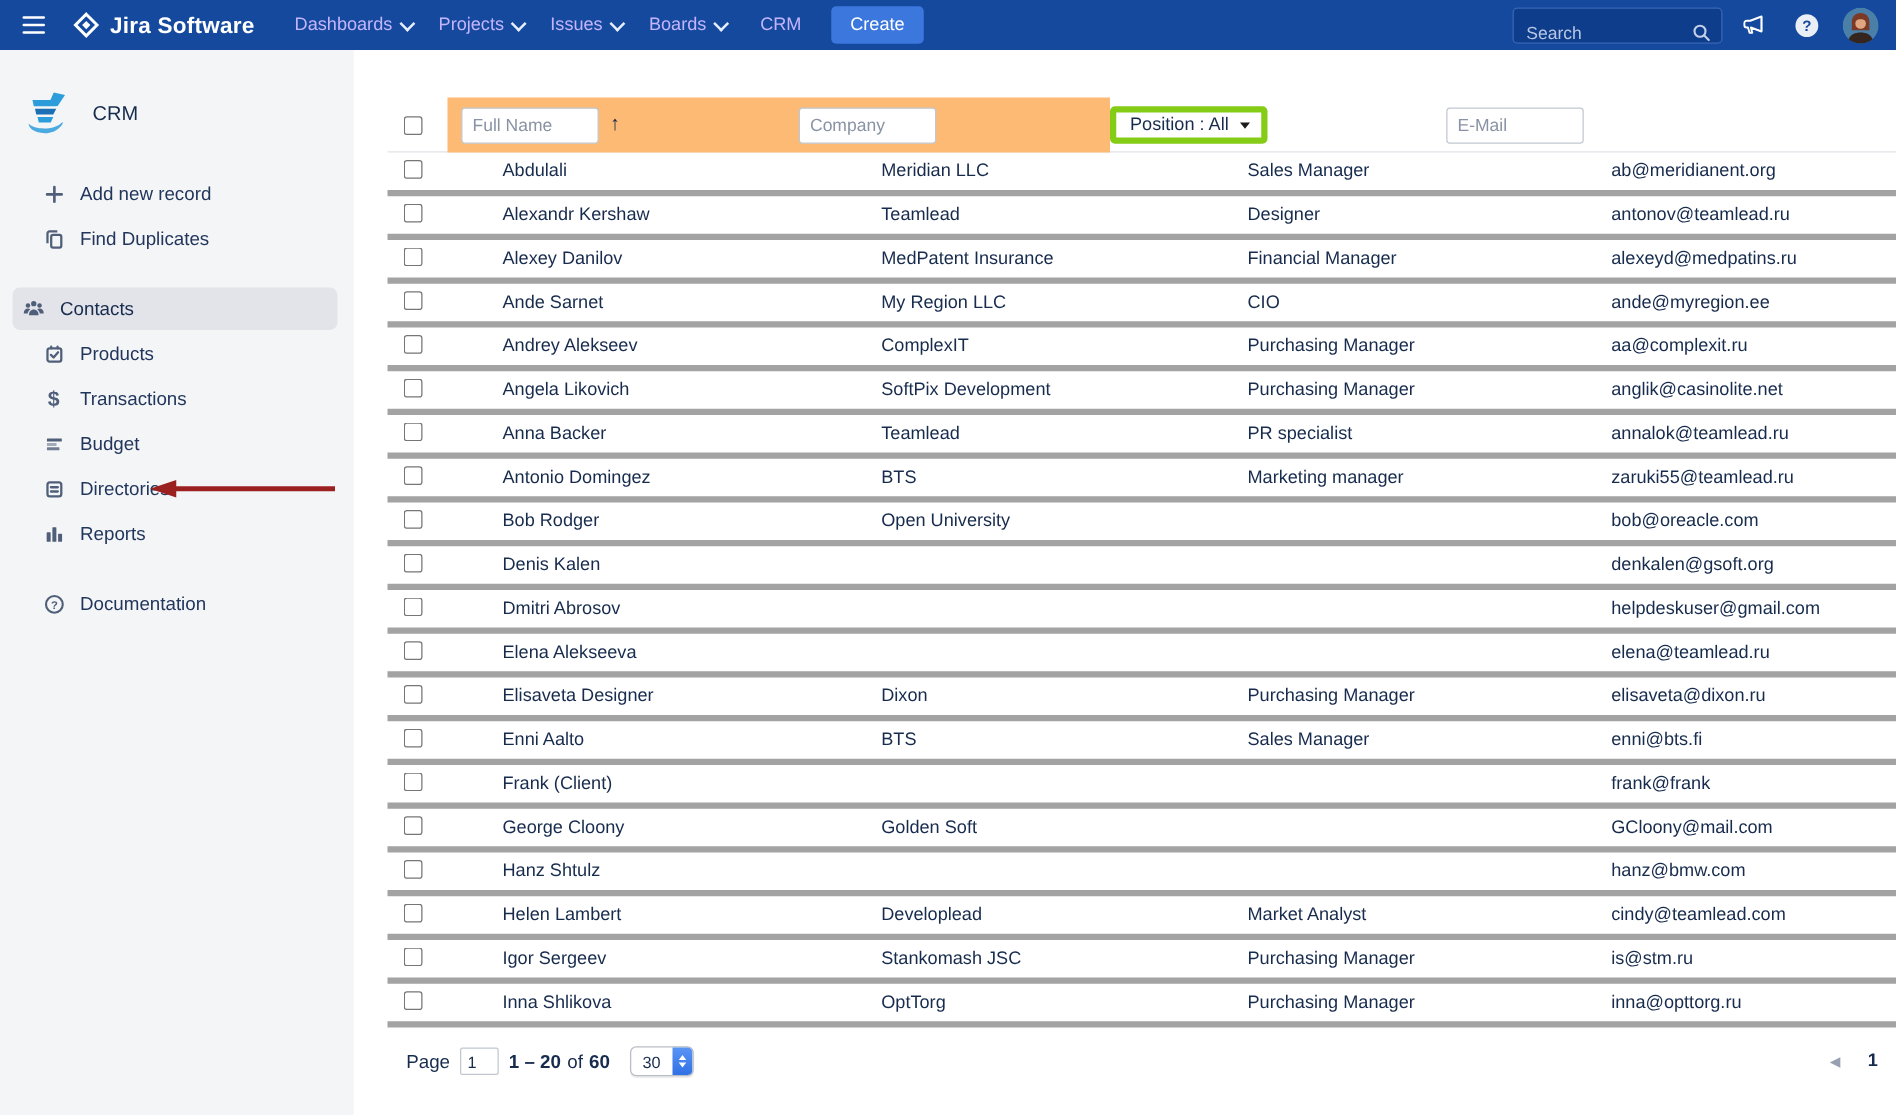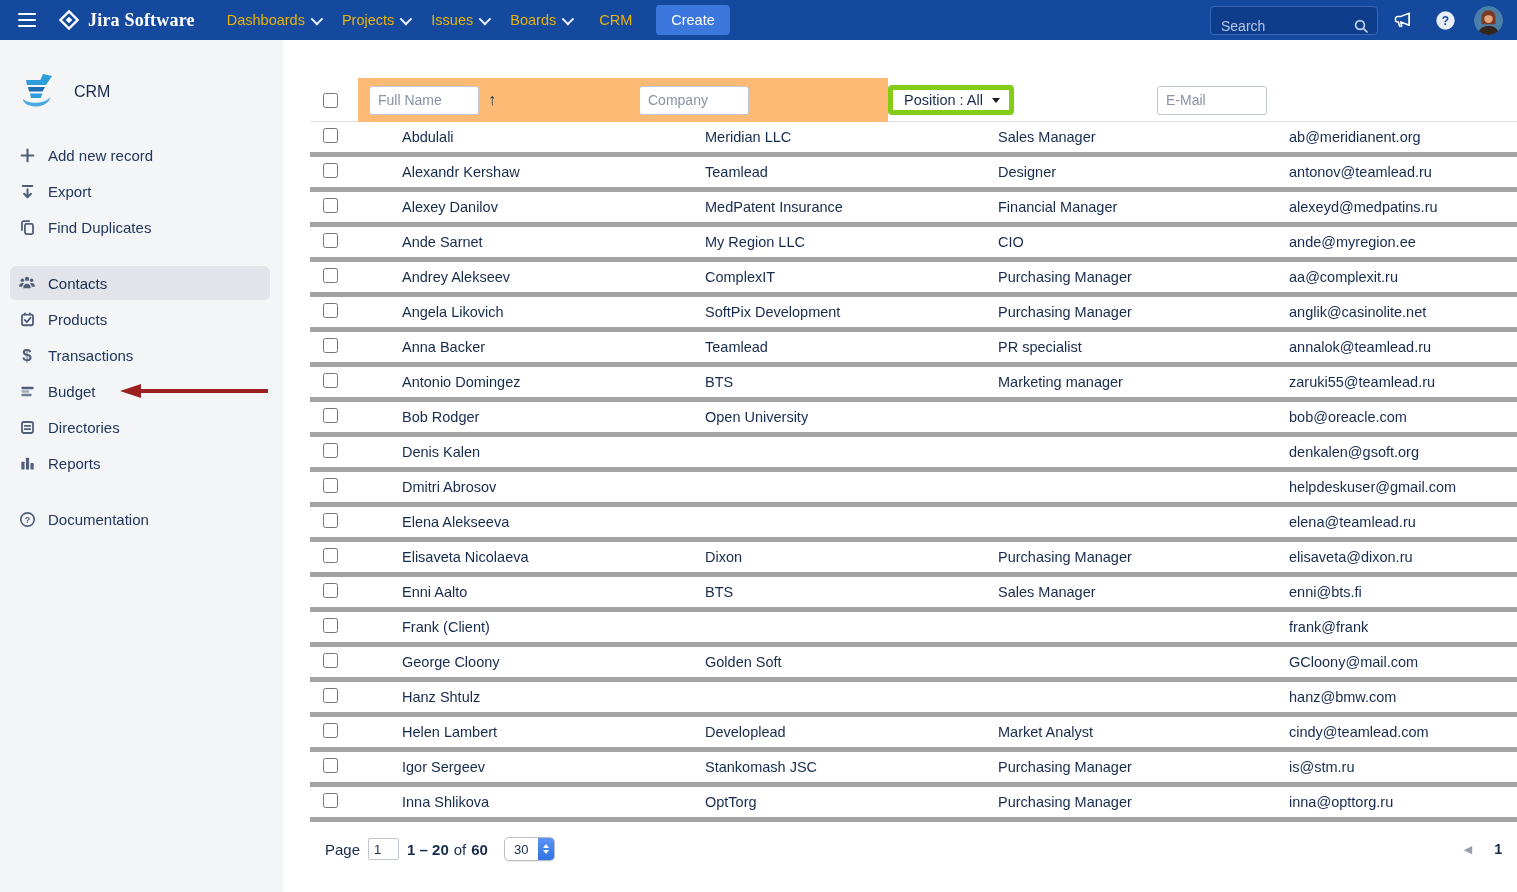--- a/index.html
+++ b/index.html
@@ -6,22 +6,22 @@
   html,body { width:1517px; height:892px; overflow:hidden; background:#fff;
     font-family:"Liberation Sans", sans-serif; color:#172B4D; }
 
   
   .navbar { height:40px; background:#14499E; display:flex; align-items:center;
     padding:0 14px 0 16px; gap:8px; }
   .nav-burger { width:22px; height:16px; display:flex; flex-direction:column;
     justify-content:space-between; cursor:pointer; padding:1px 2px; }
   .nav-burger span { height:2px; background:#fff; border-radius:1px; }
   .brand { display:flex; align-items:center; gap:8px; margin:0 14px 0 12px; }
-  .brand-text { color:#fff; font-size:18px; font-weight:600; letter-spacing:.2px; white-space:nowrap;font-family:Liberation Serif, serif; }
-  .nav-item { color:#eab308; font-size:14.5px; font-weight:500; padding:6px 10px;
+  .brand-text { color:#fff; font-size:18px; font-weight:600; letter-spacing:.2px; white-space:nowrap; }
+  .nav-item { color:#c4b5fd; font-size:14.5px; font-weight:500; padding:6px 10px;
     display:flex; align-items:center; gap:6px; cursor:pointer; white-space:nowrap; border-radius:3px; }
   .chev { width:9px; height:9px; border:solid #E8EEFB; border-width:0 2px 2px 0;
     transform:rotate(45deg) translateY(-2px); display:inline-block; }
   .create-btn { background:#3B77DD; color:#fff; font-size:14.5px; font-weight:500;
     border:none; border-radius:4px; padding:7px 15px; margin-left:6px; cursor:pointer; }
   .nav-spacer { flex:1; }
   .search-box { background:#0E3D8C; border:1px solid #3A66B5; border-radius:4px;
     height:29px; width:168px; display:flex; align-items:center; padding:12px 8px 0 10px; }
   .search-box input { background:transparent; border:none; outline:none; color:#fff;
     font-size:14px; width:100%; font-family:"Liberation Sans",sans-serif; }
@@ -31,21 +31,21 @@
 
   
   .shell { display:flex; height:852px; }
   .sidebar { width:283px; background:#F4F5F7; padding:24px 0 0 0; position:relative; flex:none; }
   .content { flex:1; padding:38px 38px 0 27px; }
 
   
   .crm-logo-row { display:flex; align-items:center; gap:14px; padding:8px 18px 26px 18px; }
   .crm-title { font-size:16px; font-weight:500; color:#172B4D; }
   .side-group { margin-bottom:22px; }
-  .side-item { display:flex; align-items:center; gap:12px; padding:7px 18px; margin:0 0 2px 0;
+  .side-item { display:flex; align-items:center; gap:12px; padding:7px 34px; margin:0 0 2px 0;
     font-size:15px; color:#22365C; cursor:pointer; height:34px; }
   .side-item .sicon { width:18px; height:18px; display:flex; align-items:center; justify-content:center; flex:none; }
   .side-item.active { background:#E2E4EA; border-radius:6px; margin:0 13px 2px 10px; padding:7px 8px; font-weight:500; }
   .side-item.active .slabel { color:#172B4D; }
   .dollar { font-size:17px; font-weight:700; color:#505F79; line-height:1; }
   .red-arrow { position:absolute; left:140px; top:349px; width:128px; height:3.5px;
     background:#9B2020; pointer-events:none; }
   .red-arrow::before { content:""; position:absolute; left:-20px; top:-5.5px;
     border-top:7.5px solid transparent; border-bottom:7.5px solid transparent;
     border-right:21px solid #9B2020; }
@@ -183,28 +183,20 @@
           <div class="side-item">
             <span class="sicon">
               <svg width="17" height="17" viewBox="0 0 16 16" stroke="#505F79" stroke-width="2" stroke-linecap="round">
                 <path d="M8 2.5v11M2.5 8h11"></path>
               </svg>
             </span>
             <span class="slabel">Add new record</span>
           </div>
           <div class="side-item">
             <span class="sicon">
-              <svg width="17" height="17" viewBox="0 0 16 16" fill="none" stroke="#505F79" stroke-width="1.9" stroke-linecap="round" stroke-linejoin="round">
-                <path d="M3.5 2.8h9M8 6v7.2M4.8 10.2 8 13.4l3.2-3.2"></path>
-              </svg>
-            </span>
-            <span class="slabel">Export</span>
-          </div>
-          <div class="side-item">
-            <span class="sicon">
               <svg width="17" height="17" viewBox="0 0 16 16" fill="none" stroke="#505F79" stroke-width="1.7" stroke-linejoin="round">
                 <rect x="5.6" y="4.6" width="7.6" height="9.6" rx="1.4"></rect>
                 <path d="M2.8 11V3.6A1.6 1.6 0 0 1 4.4 2h5.8"></path>
               </svg>
             </span>
             <span class="slabel">Find Duplicates</span>
           </div>
         </div>
         <div class="side-group">
           <div class="side-item active">
@@ -470,21 +462,21 @@
           <div class="gear-cell">
             <span class="gear-btn">
               <svg width="17" height="17" viewBox="0 0 24 24" fill="#2160DB">
                 <path d="M19.14 12.94c.04-.3.06-.61.06-.94 0-.32-.02-.64-.07-.94l2.03-1.58c.18-.14.23-.41.12-.61l-1.92-3.32c-.12-.22-.37-.29-.59-.22l-2.39.96c-.5-.38-1.03-.7-1.62-.94l-.36-2.54c-.04-.24-.24-.41-.48-.41h-3.84c-.24 0-.43.17-.47.41l-.36 2.54c-.59.24-1.13.57-1.62.94l-2.39-.96c-.22-.08-.47 0-.59.22L2.74 8.87c-.12.21-.08.47.12.61l2.03 1.58c-.05.3-.09.63-.09.94s.02.64.07.94l-2.03 1.58c-.18.14-.23.41-.12.61l1.92 3.32c.12.22.37.29.59.22l2.39-.96c.5.38 1.03.7 1.62.94l.36 2.54c.05.24.24.41.48.41h3.84c.24 0 .44-.17.47-.41l.36-2.54c.59-.24 1.13-.56 1.62-.94l2.39.96c.22.08.47 0 .59-.22l1.92-3.32c.12-.22.07-.47-.12-.61l-2.01-1.58zM12 15.6A3.6 3.6 0 1 1 12 8.4a3.6 3.6 0 0 1 0 7.2z"></path>
               </svg>
             </span>
           </div>
         </div>
         <div class="grid trow">
           <div><input type="checkbox" class="cb" style=""></div>
-          <div class="cell">Elisaveta Nicolaeva</div>
+          <div class="cell">Elisaveta Designer</div>
           <div class="cell">Dixon</div>
           <div class="cell">Purchasing Manager</div>
           <div class="cell">elisaveta@dixon.ru</div>
           <div class="gear-cell">
             <span class="gear-btn">
               <svg width="17" height="17" viewBox="0 0 24 24" fill="#2160DB">
                 <path d="M19.14 12.94c.04-.3.06-.61.06-.94 0-.32-.02-.64-.07-.94l2.03-1.58c.18-.14.23-.41.12-.61l-1.92-3.32c-.12-.22-.37-.29-.59-.22l-2.39.96c-.5-.38-1.03-.7-1.62-.94l-.36-2.54c-.04-.24-.24-.41-.48-.41h-3.84c-.24 0-.43.17-.47.41l-.36 2.54c-.59.24-1.13.57-1.62.94l-2.39-.96c-.22-.08-.47 0-.59.22L2.74 8.87c-.12.21-.08.47.12.61l2.03 1.58c-.05.3-.09.63-.09.94s.02.64.07.94l-2.03 1.58c-.18.14-.23.41-.12.61l1.92 3.32c.12.22.37.29.59.22l2.39-.96c.5.38 1.03.7 1.62.94l.36 2.54c.05.24.24.41.48.41h3.84c.24 0 .44-.17.47-.41l.36-2.54c.59-.24 1.13-.56 1.62-.94l2.39.96c.22.08.47 0 .59-.22l1.92-3.32c.12-.22.07-.47-.12-.61l-2.01-1.58zM12 15.6A3.6 3.6 0 1 1 12 8.4a3.6 3.6 0 0 1 0 7.2z"></path>
               </svg>
             </span>
           </div>

